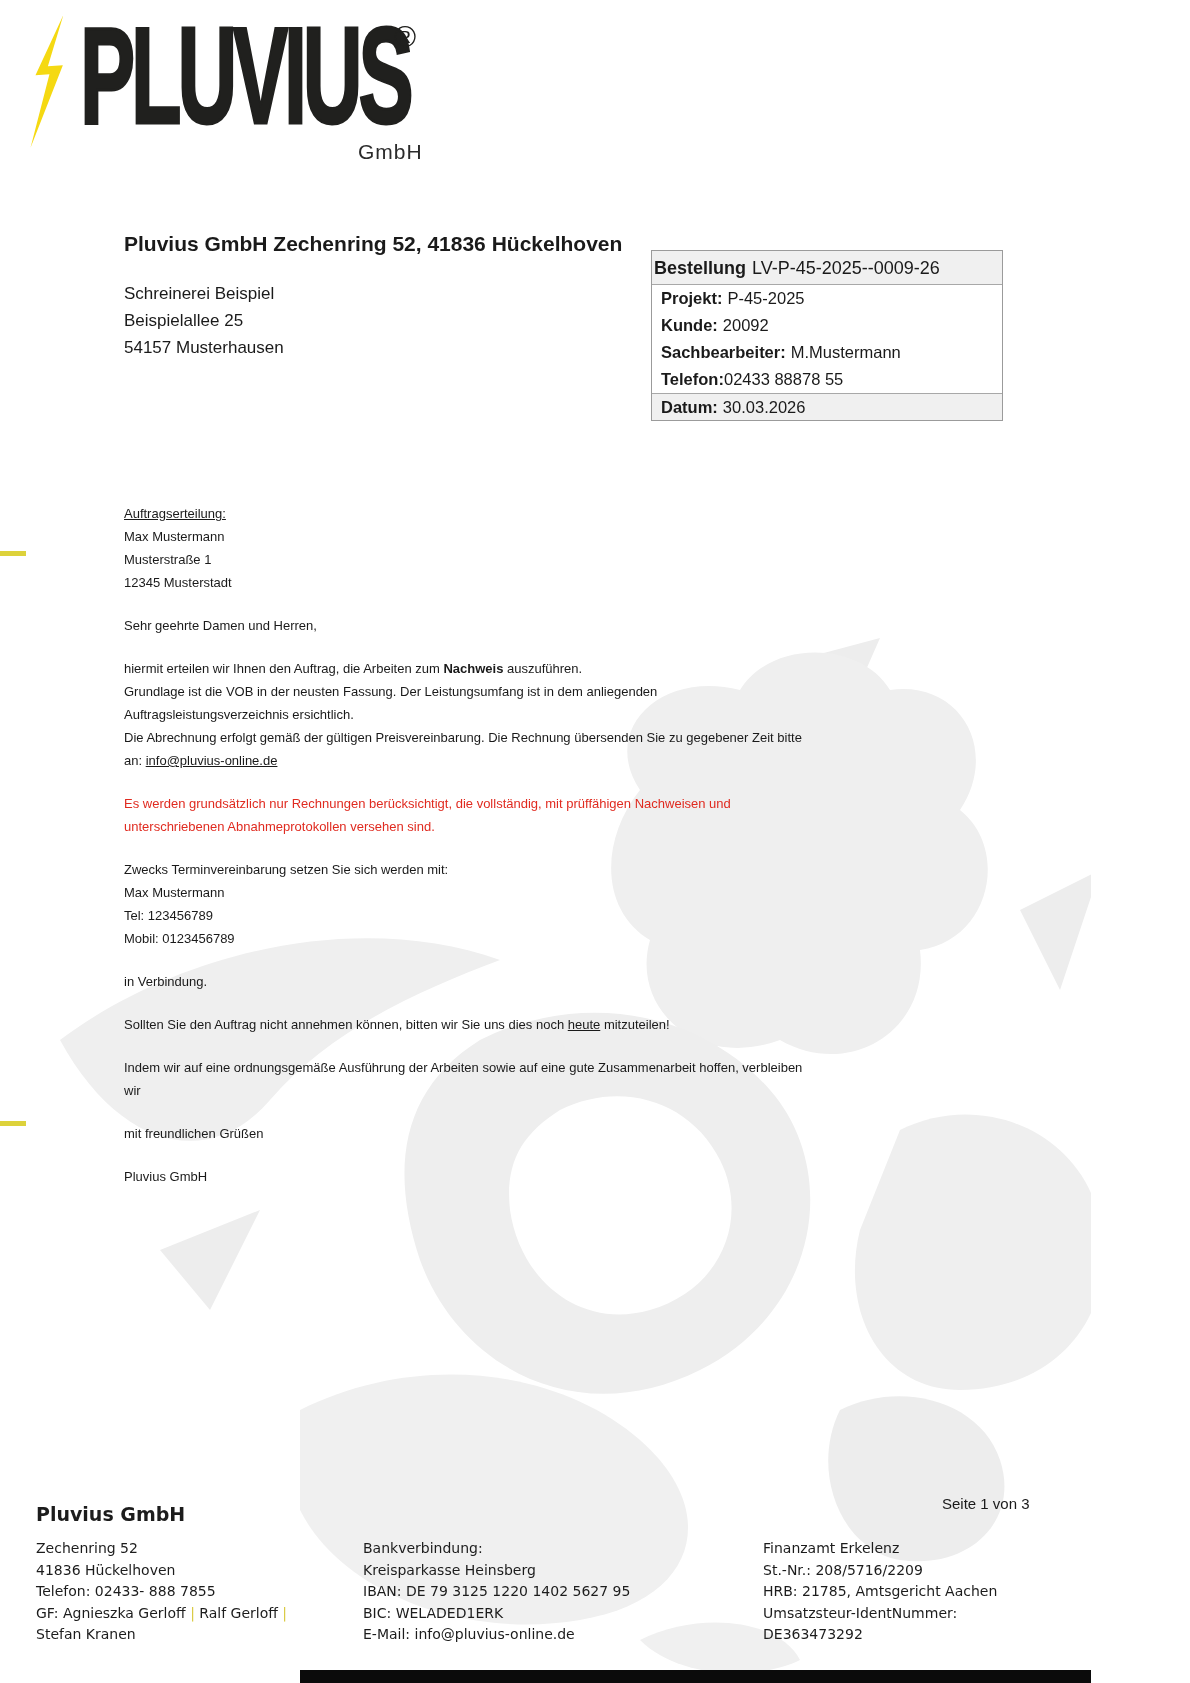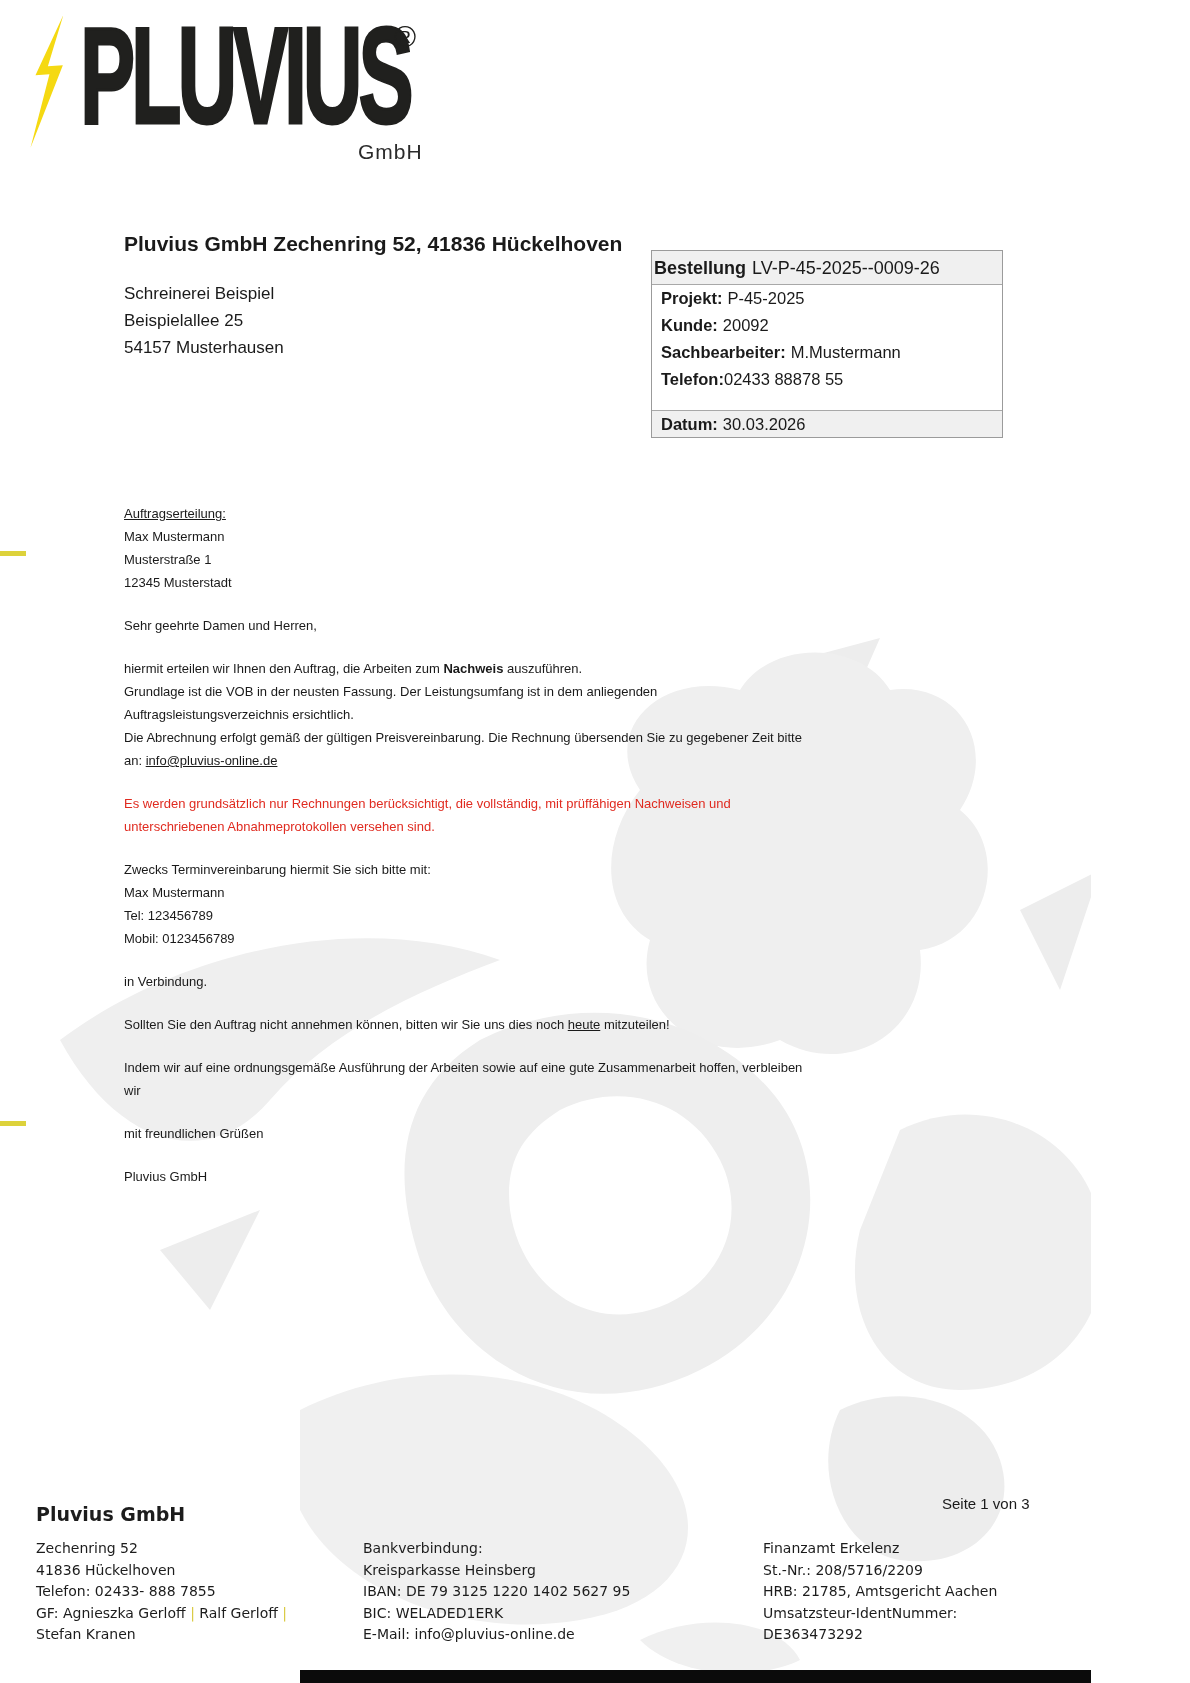--- a/index.html
+++ b/index.html
@@ -45,21 +45,21 @@
     background:#f0f0f0; border-bottom:1px solid #a8a8a8;
     height:34px; line-height:34px; padding-left:2px; font-size:18px;
     white-space:nowrap;
   }
   .order-box .title-row b { font-weight:bold; }
   .order-box .title-row .val { margin-left:6px; }
   .order-box .row { height:27px; line-height:27px; padding-left:9px; font-size:16.5px; white-space:nowrap; }
   .order-box .row b { font-weight:bold; }
   .order-box .row .val { margin-left:5px; }
   .order-box .row.no-gap .val { margin-left:0; }
-  .order-box .row.last { background:#f0f0f0; border-top:1px solid #a8a8a8;margin-top:17px; }
+  .order-box .row.last { background:#f0f0f0; border-top:1px solid #a8a8a8; }
   
   .letter { position:absolute; left:124px; top:502px; width:1010px; font-size:13px; line-height:23px; z-index:2; }
   .letter .line { white-space:nowrap; }
   .gap { margin-top:20px; }
   .u { text-decoration:underline; }
   .b { font-weight:bold; }
   .red { color:#e02b20; }
   .email-link { color:#1a1a1a; text-decoration:underline; }
   
   .footer { position:absolute; left:0; top:0; width:1190px; height:1683px; z-index:2; pointer-events:none; }
@@ -147,21 +147,21 @@
     <div class="line">Grundlage ist die VOB in der neusten Fassung. Der Leistungsumfang ist in dem anliegenden</div>
     <div class="line">Auftragsleistungsverzeichnis ersichtlich.</div>
     <div class="line">Die Abrechnung erfolgt gemäß der gültigen Preisvereinbarung. Die Rechnung übersenden Sie zu gegebener Zeit bitte</div>
     <div class="line">
       <span>an: </span><a class="email-link" href="#">info@pluvius-online.de</a>
     </div>
 
     <div class="line gap red">Es werden grundsätzlich nur Rechnungen berücksichtigt, die vollständig, mit prüffähigen Nachweisen und</div>
     <div class="line red">unterschriebenen Abnahmeprotokollen versehen sind.</div>
 
-    <div class="line gap">Zwecks Terminvereinbarung hiermit Sie sich bitte mit:</div>
+    <div class="line gap">Zwecks Terminvereinbarung setzen Sie sich werden mit:</div>
     <div class="line">Max Mustermann</div>
     <div class="line">Tel: 123456789</div>
     <div class="line">Mobil: 0123456789</div>
 
     <div class="line gap">in Verbindung.</div>
 
     <div class="line gap">
       <span>Sollten Sie den Auftrag nicht annehmen können, bitten wir Sie uns dies noch </span><span class="u">heute</span><span> mitzuteilen!</span>
     </div>
 

